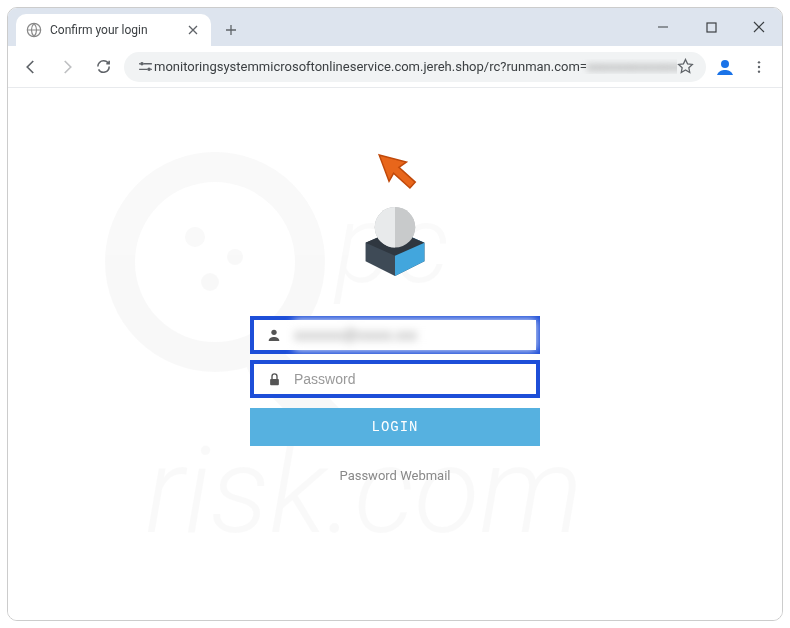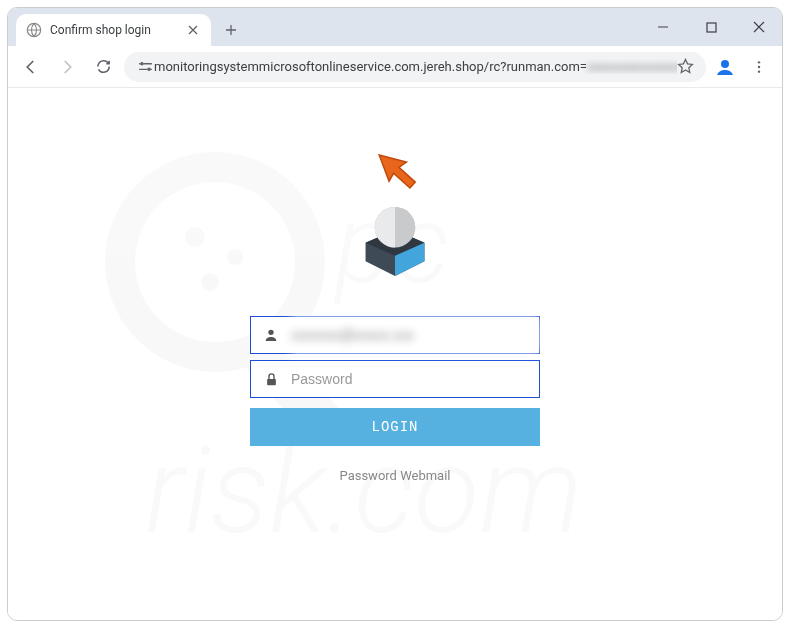--- a/index.html
+++ b/index.html
@@ -204,21 +204,21 @@
       flex-direction: column;
       align-items: center;
       margin-top: -30px;
     }
     .logo {
       margin-bottom: 25px;
     }
     .input-row {
       width: 290px;
       height: 38px;
-      border: 1px solid #1d4ed8;
+      border: 4px solid #1d4ed8;
       background: #fff;
       display: flex;
       align-items: center;
       margin-bottom: 6px;
     }
     .input-icon {
       width: 40px;
       display: flex;
       align-items: center;
       justify-content: center;
@@ -272,21 +272,21 @@
   <div class="browser">
 
     <div class="tab-bar">
       <div class="tab">
         <span class="tab-favicon">
           <svg width="16" height="16" viewBox="0 0 24 24" fill="none" stroke="#888" stroke-width="1.8">
             <circle cx="12" cy="12" r="10"></circle>
             <path d="M2 12h20M12 2a15 15 0 010 20M12 2a15 15 0 000 20"></path>
           </svg>
         </span>
-        <span class="tab-title">Confirm shop login</span>
+        <span class="tab-title">Confirm your login</span>
         <span class="tab-close">
           <svg width="10" height="10" viewBox="0 0 10 10">
               <path d="M1 1l8 8M9 1l-8 8" stroke="#5f6368" stroke-width="1.3"></path>
             </svg>
         </span>
       </div>
       <div class="new-tab">
         <svg width="12" height="12" viewBox="0 0 12 12">
             <path d="M6 1v10M1 6h10" stroke="#5f6368" stroke-width="1.3"></path>
           </svg>

